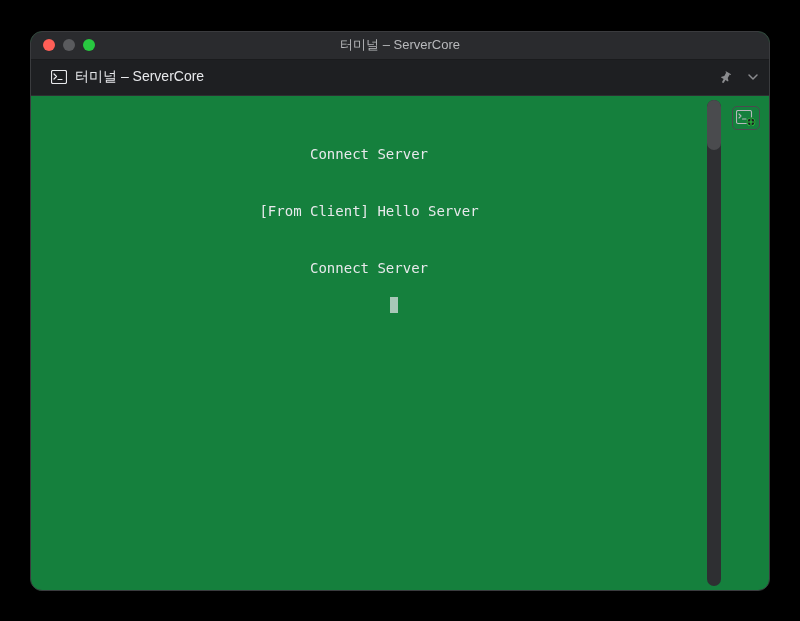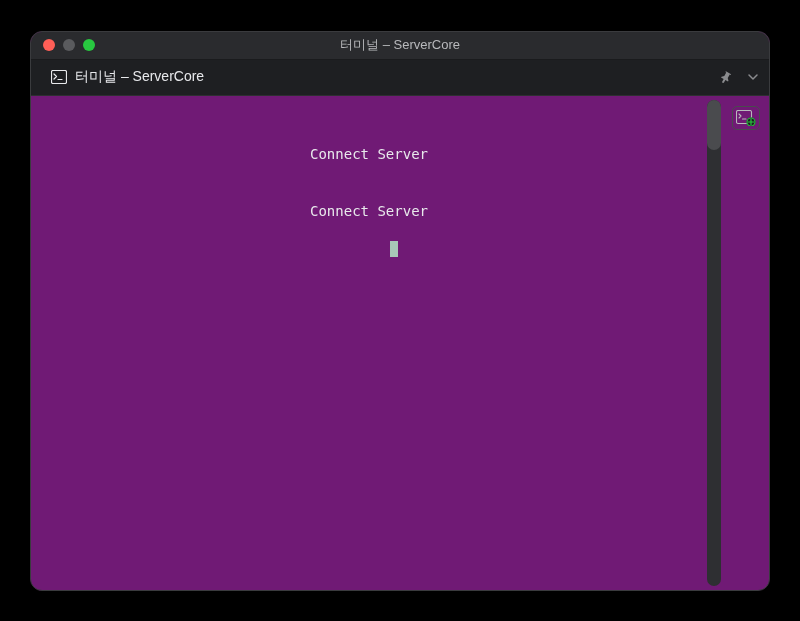--- a/index.html
+++ b/index.html
@@ -12,21 +12,21 @@
       width: 800px;
       height: 621px;
       font-family: -apple-system, BlinkMacSystemFont, "Segoe UI", sans-serif;
       display: flex;
       align-items: center;
       justify-content: center;
     }
     .window {
       width: 740px;
       height: 560px;
-      background: #701a75;
+      background: #15803d;
       border-radius: 12px;
       overflow: hidden;
       box-shadow: 0 10px 40px rgba(0,0,0,0.6);
       display: flex;
       flex-direction: column;
       border: 1px solid #3a3b3e;
     }
     .titlebar {
       height: 28px;
       background: #2a2b2e;
@@ -187,20 +187,21 @@
         <svg width="12" height="12" viewBox="0 0 12 12" fill="none">
           <path d="M2 4 L6 8 L10 4" stroke="#8a8b8e" stroke-width="1.5" fill="none" stroke-linecap="round" stroke-linejoin="round"></path>
         </svg>
       </span>
     </div>
   </div>
 
   <div class="content-area">
     <div class="terminal-output">
       <span class="terminal-line">Connect Server</span>
+      <span class="terminal-line">[From Client] Hello Server</span>
       <span class="terminal-line">Connect Server</span>
       <span class="cursor"></span>
     </div>
     <div class="scrollbar-track">
       <div class="scrollbar-thumb"></div>
     </div>
     <div class="right-gutter">
       <div class="new-tab-btn">
         <svg width="20" height="16" viewBox="0 0 20 16" fill="none">
           <rect x="0.5" y="0.5" width="15" height="13" rx="1.5" stroke="#b8b9bc" stroke-width="1.1"></rect>

